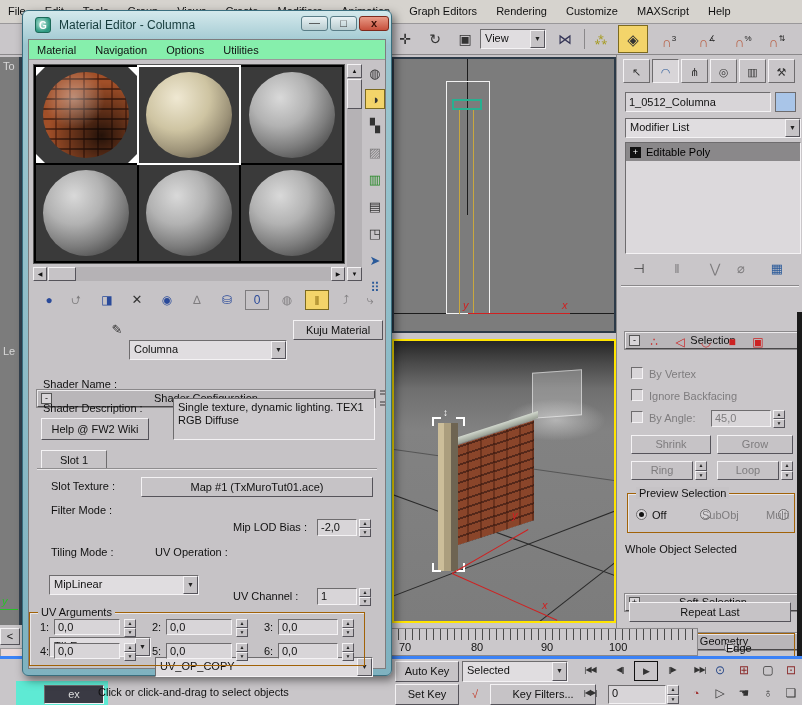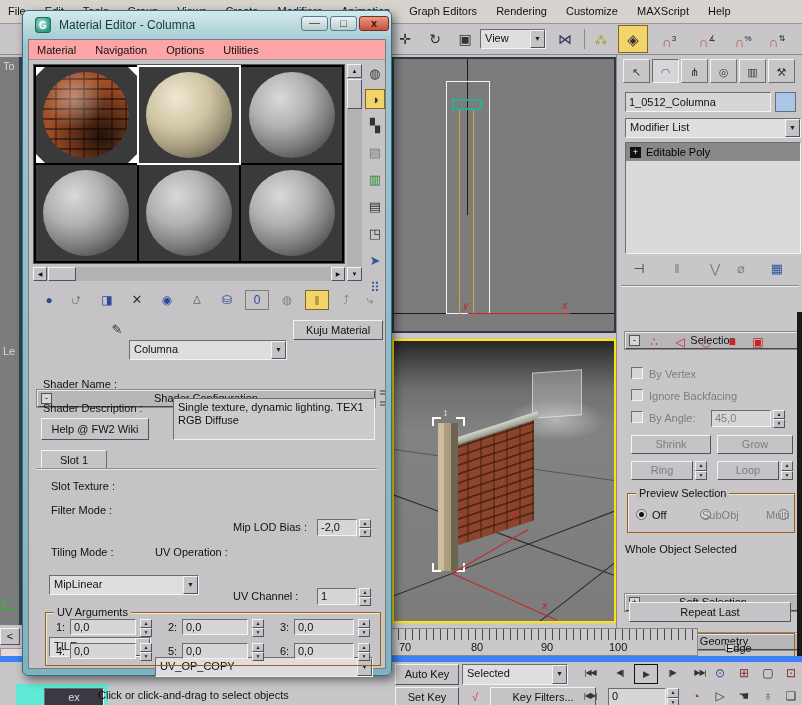--- a/index.html
+++ b/index.html
@@ -197,21 +197,21 @@
 </div>
 
 <div class="abs" style="left:390px;top:628px;width:308px;height:28px;background:#cbc8cb;border:1px solid #8a888a">
   <div class="abs" style="left:0;top:0;width:306px;height:11px;background:repeating-linear-gradient(90deg,#4a4a4a 0 1px,transparent 1px 7px)"></div>
   <span class="abs" style="left:8px;top:12px">70</span>
   <span class="abs" style="left:80px;top:12px">80</span>
   <span class="abs" style="left:150px;top:12px">90</span>
   <span class="abs" style="left:218px;top:12px">100</span>
 </div>
 
-<div class="abs" style="left:0;top:656px;width:802px;height:49px;background:#c9c6c9;border-top:6px solid #3b82f6">
+<div class="abs" style="left:0;top:656px;width:802px;height:49px;background:#c9c6c9;border-top:3px solid #3b82f6">
   <div class="btn abs" style="left:395px;top:2px;width:64px;height:21px;line-height:19px">Auto Key</div>
   <div class="combo abs" style="left:462px;top:2px;width:106px;height:21px"><span>Selected</span><span class="arr">▼</span></div>
   <div class="btn abs" style="left:395px;top:25px;width:64px;height:21px;line-height:19px">Set Key</div>
   <span class="ic abs" style="left:464px;top:25px;width:22px;height:21px;line-height:21px;color:#c23a2a">√</span>
   <div class="btn abs" style="left:490px;top:25px;width:106px;height:21px;line-height:19px">Key Filters...</div>
 
   <span class="ic pb abs" style="left:578px;top:2px">|◀◀</span>
   <span class="ic pb abs" style="left:608px;top:2px">◀||</span>
   <span class="ic pb abs" style="left:634px;top:2px;border:1px solid #111;font-size:9px">▶</span>
   <span class="ic pb abs" style="left:660px;top:2px">||▶</span>
@@ -244,21 +244,21 @@
   <div class="abs" style="left:0;top:0;width:368px;height:28px">
     <span class="abs" style="left:12px;top:6px;width:16px;height:16px;background:radial-gradient(circle at 40% 40%,#bfe8dd,#2e9a82 70%);border:1px solid #1c6a58;border-radius:3px;color:#fff;font-size:10px;text-align:center;line-height:15px;font-weight:bold">G</span>
     <span class="abs" style="left:36px;top:7px;font-size:12px;color:#143a3a">Material Editor - Columna</span>
     <span class="abs" style="left:278px;top:5px;width:27px;height:15px;background:linear-gradient(#e9f2f4,#b8ccd0);border:1px solid #5a7e88;border-radius:3px;text-align:center;line-height:11px;color:#333">—</span>
     <span class="abs" style="left:307px;top:5px;width:27px;height:15px;background:linear-gradient(#e9f2f4,#b8ccd0);border:1px solid #5a7e88;border-radius:3px;text-align:center;line-height:13px;color:#333">□</span>
     <span class="abs" style="left:336px;top:5px;width:30px;height:15px;background:linear-gradient(#e89a86,#c7503c);border:1px solid #7e2a1c;border-radius:3px;text-align:center;line-height:13px;color:#3a0e06;font-weight:bold">x</span>
   </div>
 
   <div class="abs" style="left:5px;top:28px;width:358px;height:630px;background:#c6c3c6;border:1px solid #7e7c7e">
 
-    <div style="height:20px;background:#fca5a5;border-bottom:1px solid #9a989a">
+    <div style="height:20px;background:#86efac;border-bottom:1px solid #9a989a">
       <span class="menu-item" style="line-height:20px">Material</span>
       <span class="menu-item" style="line-height:20px">Navigation</span>
       <span class="menu-item" style="line-height:20px">Options</span>
       <span class="menu-item" style="line-height:20px">Utilities</span>
     </div>
 
     <div class="abs" style="left:4px;top:24px;width:312px;height:200px;background:#000;border:1px solid #555;display:grid;grid-template-columns:1fr 1fr 1fr;grid-template-rows:1fr 1fr;gap:2px;padding:2px">
       <div class="abs-cell" style="background:#3a3a3a;position:relative;display:flex;align-items:center;justify-content:center">
         <div class="sphere sph-brick"></div>
         <div class="corner" style="left:0;top:0;border-width:9px 9px 0 0;border-color:#fff transparent transparent transparent"></div>
@@ -324,40 +324,41 @@
 
     <div class="roll abs" style="left:8px;top:310px;width:338px;height:17px"><span class="pm">-</span><span>Shader Configuration</span></div>
     <span class="abs" style="left:14px;top:338px">Shader Name :</span>
     <span class="abs" style="left:14px;top:362px">Shader Description :</span>
     <div class="abs sunken" style="left:144px;top:358px;width:202px;height:42px;background:#cdcacd;padding:2px 4px;white-space:normal;line-height:13px">Single texture, dynamic lighting. TEX1 RGB Diffuse</div>
     <div class="btn abs" style="left:12px;top:378px;width:108px;height:22px;line-height:20px">Help @ FW2 Wiki</div>
 
     <div class="abs raised" style="left:12px;top:410px;width:66px;height:19px;background:#c6c3c6;text-align:center;line-height:18px">Slot 1</div>
     <div class="abs" style="left:8px;top:428px;width:340px;height:1px;background:#8f8d8f;box-shadow:0 1px 0 #e8e6e8"></div>
     <span class="abs" style="left:22px;top:440px">Slot Texture :</span>
+    <div class="btn abs" style="left:112px;top:437px;width:232px;height:20px;line-height:18px">Map #1 (TxMuroTut01.ace)</div>
     <span class="abs" style="left:22px;top:464px">Filter Mode :</span>
     <div class="combo abs" style="left:20px;top:478px;width:150px;height:20px"><span>MipLinear</span><span class="arr">▼</span></div>
     <span class="abs" style="left:204px;top:481px">Mip LOD Bias :</span>
     <div class="fld abs" style="left:288px;top:479px;width:40px;height:17px">-2,0</div>
     <div class="spin abs" style="left:330px;top:479px;height:17px">
         <span>▲</span>
         <span>▼</span>
       </div>
     <span class="abs" style="left:22px;top:506px">Tiling Mode :</span>
     <span class="abs" style="left:126px;top:506px">UV Operation :</span>
     <div class="combo abs" style="left:20px;top:520px;width:102px;height:20px"><span>TILE</span><span class="arr">▼</span></div>
     <div class="combo abs" style="left:126px;top:520px;width:218px;height:20px"><span>UV_OP_COPY</span><span class="arr">▼</span></div>
     <span class="abs" style="left:204px;top:550px">UV Channel :</span>
     <div class="fld abs" style="left:288px;top:548px;width:40px;height:17px">1</div>
     <div class="spin abs" style="left:330px;top:548px;height:17px">
         <span>▲</span>
         <span>▼</span>
       </div>
 
-    <div class="gbx abs" style="left:16px;top:572px;width:336px;height:54px">
+    <div class="gbx abs" style="left:0;top:572px;width:336px;height:54px">
       <span class="leg" style="background:#c6c3c6">UV Arguments</span>
       <span class="abs" style="left:10px;top:8px">1:</span>
       <div class="fld abs" style="left:24px;top:6px;width:66px;height:16px">0,0</div>
       <div class="spin abs" style="left:94px;top:6px;height:16px">
           <span>▲</span>
           <span>▼</span>
         </div>
       <span class="abs" style="left:122px;top:8px">2:</span>
       <div class="fld abs" style="left:136px;top:6px;width:66px;height:16px">0,0</div>
       <div class="spin abs" style="left:206px;top:6px;height:16px">

